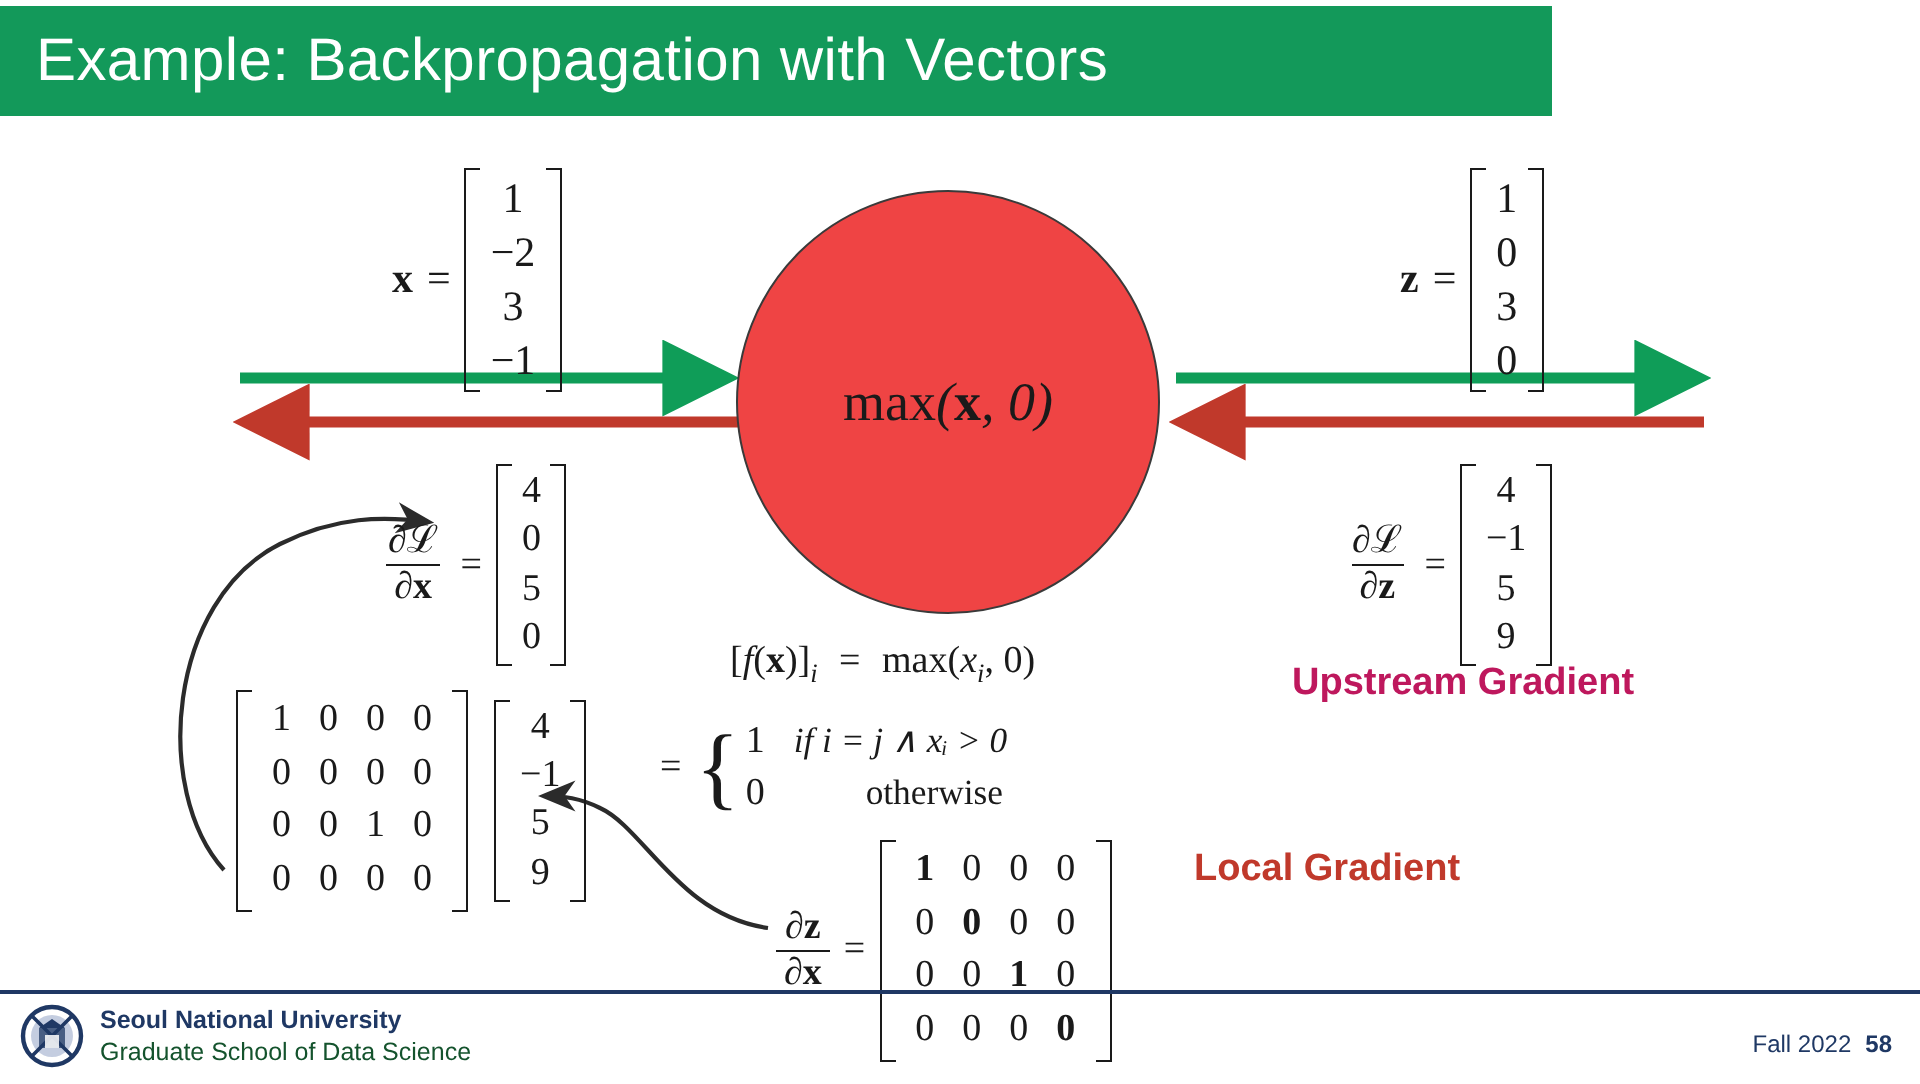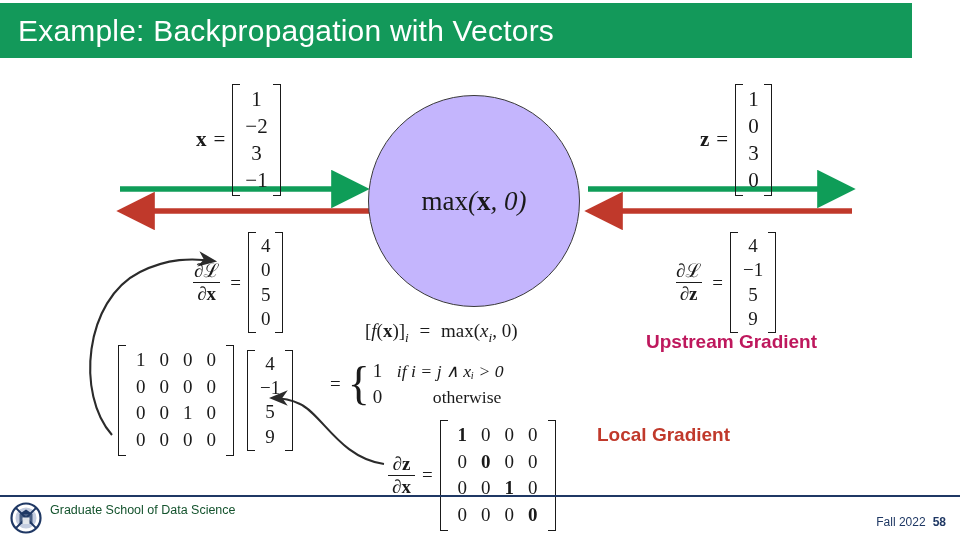--- a/index.html
+++ b/index.html
@@ -7,21 +7,21 @@
     width:960px;height:542px;
     background:#ffffff;
     font-family:"Liberation Sans", sans-serif;
     overflow:hidden;
     position:relative;
   }
   .slide{position:absolute;inset:0;background:#fff;}
 
   
   .header{
-    position:absolute;left:0;top:3px;width:912px;height:55px;
+    position:absolute;left:0;top:3px;width:776px;height:55px;
     background:#13995a;
     display:flex;align-items:center;
   }
   .header-title{
     color:#ffffff;
     font-size:30px;
     font-weight:400;
     letter-spacing:.2px;
     padding-left:18px;
     white-space:nowrap;
@@ -58,21 +58,21 @@
 
   
   .abs{position:absolute;}
 
   #x-input{left:196px;top:84px;font-size:21px;}
   #z-output{left:700px;top:84px;font-size:21px;}
   #node-circle{
     left:368px;top:95px;width:210px;height:210px;
     border:1.9px solid #3a3a3a;border-radius:50%;
     display:flex;align-items:center;justify-content:center;
-    background:#c4b5fd;
+    background:#ef4444;
   }
   #node-label{font-size:27px;}
   #grad-x{left:190px;top:232px;font-size:19px;}
   #grad-z{left:672px;top:232px;font-size:19px;}
 
   #upstream-label{left:646px;top:331px;font-size:19px;font-weight:bold;color:#be185d;font-family:"Liberation Sans",sans-serif;}
   #local-label{left:597px;top:424px;font-size:19px;font-weight:bold;color:#c0392b;font-family:"Liberation Sans",sans-serif;}
 
   #relu-def{left:365px;top:320px;font-size:19px;}
   #relu-deriv{left:330px;top:358px;font-size:19px;}
@@ -339,20 +339,21 @@
   <svg class="footer-logo" viewBox="0 0 36 34">
     <circle cx="18" cy="17" r="14.5" fill="none" stroke="#1f3864" stroke-width="2.2"></circle>
     <circle cx="18" cy="17" r="10.5" fill="#2b4b8f" opacity=".28"></circle>
     <path d="M8 7 L28 27 M28 7 L8 27" stroke="#1f3864" stroke-width="1.8" fill="none"></path>
     <rect x="11.5" y="13" width="13" height="10" fill="#1f3864" opacity=".75"></rect>
     <path d="M11.5 13 L18 8.5 L24.5 13 z" fill="#1f3864"></path>
     <rect x="14.5" y="16.5" width="7" height="6.5" fill="#ffffff" opacity=".85"></rect>
   </svg>
 
   <div class="footer-text">
+    <div class="l1">Seoul National University</div>
     <div class="l2">Graduate School of Data Science</div>
   </div>
 
   <div class="footer-right">
     <span>Fall 2022</span><span class="pg">58</span>
   </div>
 
 </div>
 
 </body></html>

